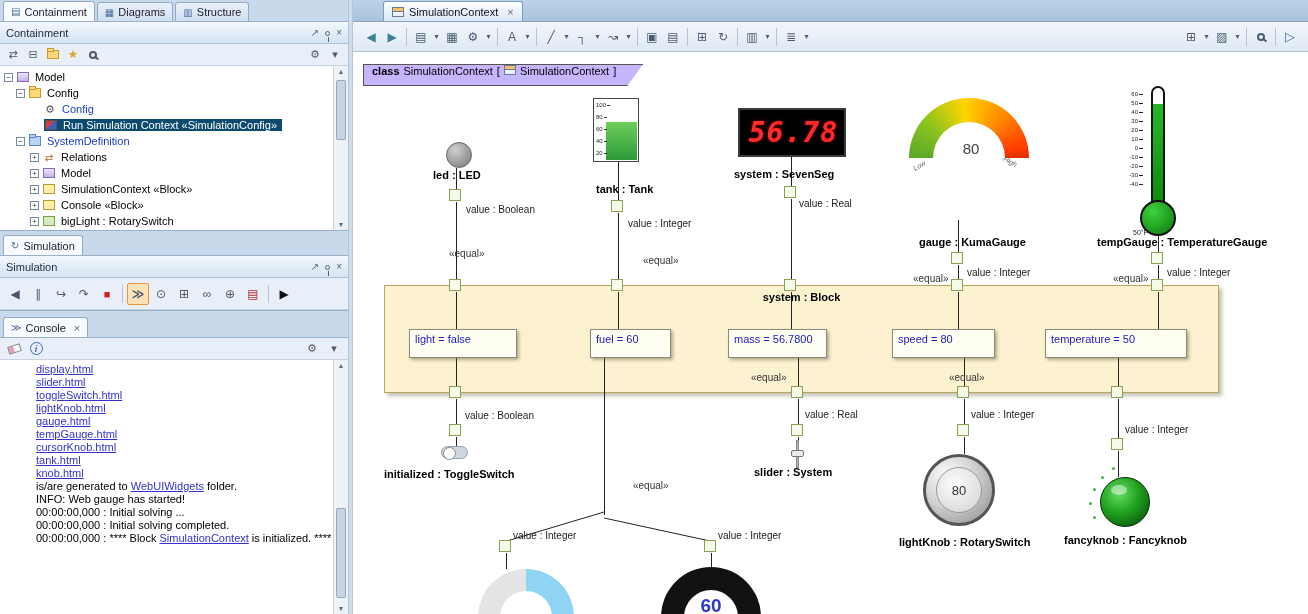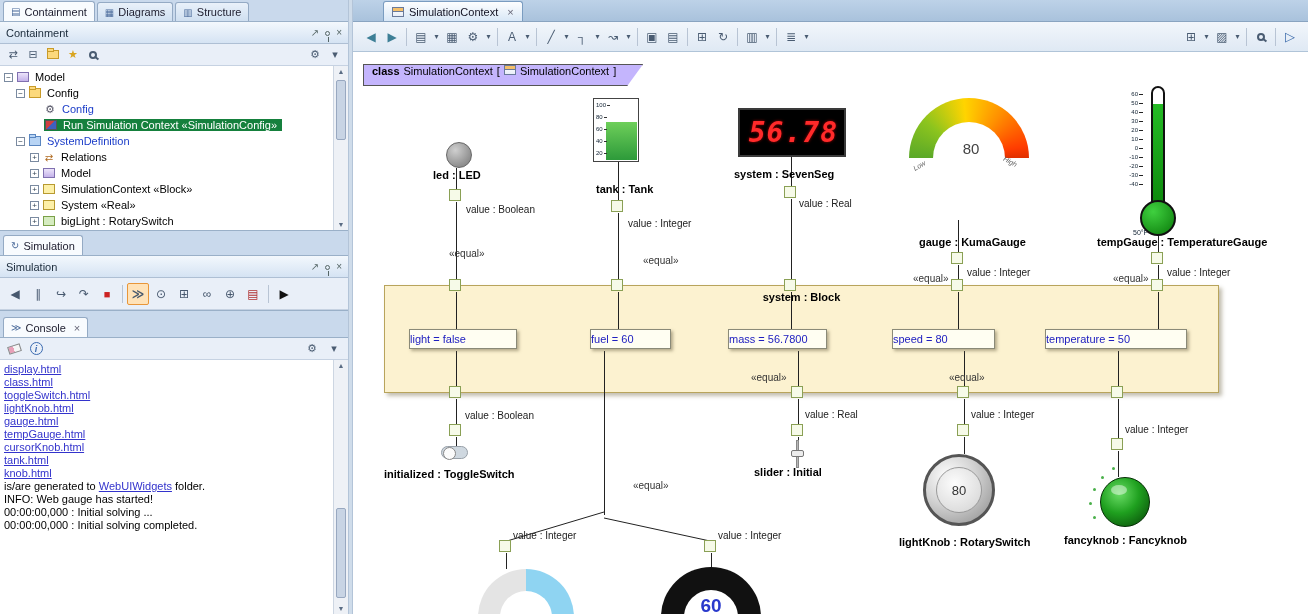--- a/index.html
+++ b/index.html
@@ -44,39 +44,39 @@
   .ic-folder::before { content:""; position:absolute; left:-1px; top:-3px; width:5px; height:2px; background:#fcd97c; border:1px solid #c89b2a; }
   .ic-gear::before { content:"⚙"; color:#556; font-size:11px; }
   .ic-run { background:linear-gradient(135deg,#d04040 50%,#4060c0 50%); border:1px solid #555; }
   .ic-pkg { background:#b8d4f4; border:1px solid #5a86c0; position:relative; }
   .ic-pkg::before { content:""; position:absolute; left:-1px; top:-3px; width:5px; height:2px; background:#b8d4f4; border:1px solid #5a86c0; }
   .ic-rel::before { content:"⇄"; color:#b06a20; font-size:10px; }
   .ic-block { background:#fdf0a8; border:1px solid #b89a30; }
   .ic-part { background:#d6ecc0; border:1px solid #7aa048; }
   .tlabel { padding:0 2px; }
   .tlabel.blue { color:#1a3cc8; }
-  .selwrap { display:flex; align-items:center; background:#15803d; padding:0 3px 0 1px; }
+  .selwrap { display:flex; align-items:center; background:#0c4a6e; padding:0 3px 0 1px; }
   .selwrap .tlabel { color:#fff; }
 
   .vscroll { position:absolute; right:0; top:0; bottom:0; width:15px; background:#eef1f6; border-left:1px solid #cdd6e2; }
   .sarr { position:absolute; left:0; width:14px; text-align:center; font-size:7px; color:#5a6c84; }
   .sarr.top { top:2px; } .sarr.bot { bottom:2px; }
   .sthumb { position:absolute; left:2px; width:10px; background:#c8d4e4; border:1px solid #98a8c0; border-radius:2px; }
 
   .simtools { height:32px; flex:none; background:#e9eff8; border-bottom:1px solid #c6d2e2; display:flex; align-items:center; gap:1px; padding:0 4px; }
   .sbtn { width:22px; height:22px; display:flex; align-items:center; justify-content:center; font-size:12px; color:#47586e; border:1px solid transparent; border-radius:2px; cursor:pointer; }
   .sbtn.active { border-color:#e8963a; background:#ffe2b8; font-weight:bold; }
   .sbtn.stop { color:#cc2222; font-size:11px; }
   .sbtn.sessions { color:#b03030; }
   .sbtn.trigger { color:#111; }
   .vsep { width:1px; height:18px; background:#b8c4d4; margin:0 3px; flex:none; }
 
   .ctools { height:22px; flex:none; background:#e9eff8; border-bottom:1px solid #c6d2e2; display:flex; align-items:center; gap:4px; padding:0 5px; }
   .console { flex:1; background:#fff; position:relative; overflow:hidden; padding:3px 18px 0 4px; }
-  .cline { height:13px; line-height:13px; white-space:nowrap; }
+  .cline { height:13px; line-height:13px; white-space:nowrap;margin-left:32px; }
   .lnk { color:#3333cc; text-decoration:underline; cursor:pointer; }
 
   
   .right { position:absolute; left:353px; top:0; width:955px; height:614px; display:flex; flex-direction:column; }
   .rtabs { height:22px; flex:none; background:linear-gradient(#bdd2e8,#a9c2dc); display:flex; align-items:flex-end; padding-left:30px; border-bottom:1px solid #8aa4c0; }
   .rtab { height:20px; padding:0 8px; display:flex; align-items:center; gap:5px; border:1px solid #7a9cc0; border-bottom:none; border-radius:3px 3px 0 0; background:linear-gradient(#fdfeff,#d8e7f6); color:#112; }
   .dgicon { width:12px; height:10px; border:1px solid #6a7a9a; background:linear-gradient(#fff,#e8eef8); position:relative; flex:none; }
   .dgicon::before { content:""; position:absolute; left:0; top:0; right:0; height:3px; background:#f5c06a; border-bottom:1px solid #6a7a9a; }
 
   .rtools { height:30px; flex:none; background:linear-gradient(#f2f6fb,#dfe9f4); border-bottom:1px solid #b0c4d8; display:flex; align-items:center; padding:0 8px; gap:1px; }
@@ -90,21 +90,21 @@
   .vl { position:absolute; width:1px; background:#222; z-index:1; }
   .port { position:absolute; width:12px; height:12px; background:#f6fae8; border:1px solid #8aa055; z-index:4; }
   .blabel { position:absolute; font-weight:bold; font-size:11px; color:#000; z-index:5; white-space:nowrap; }
   .vlabel { position:absolute; font-size:10px; color:#222; z-index:5; white-space:nowrap; }
   .eq { position:absolute; font-size:10px; color:#333; z-index:5; white-space:nowrap; }
 
   .pennant { position:absolute; left:10px; top:12px; height:22px; padding:0 26px 0 8px; border:1px solid #555; background:#c4b5fd; clip-path:polygon(0 0,100% 0,calc(100% - 16px) 100%,0 100%); display:flex; gap:4px; z-index:6; }
 
   .sysbox { position:absolute; left:31px; top:233px; width:835px; height:108px; background:#fcf2d0; border:1px solid #b8a45c; box-shadow:3px 3px 4px rgba(120,110,80,.45); z-index:0; }
   .systitle { position:absolute; left:31px; top:239px; width:835px; text-align:center; font-weight:bold; font-size:11px; z-index:2; }
-  .vbox { position:absolute; height:20px; line-height:19px; background:#fffef2; border:1px solid #8a8a78; box-shadow:2px 2px 3px rgba(110,100,70,.5); color:#2020c0; font-size:11px; z-index:3; white-space:nowrap; }
+  .vbox { position:absolute; height:29px; line-height:19px; background:#fffef2; border:1px solid #8a8a78; box-shadow:2px 2px 3px rgba(110,100,70,.5); color:#2020c0; font-size:11px; padding-left:5px; z-index:3; white-space:nowrap; }
 
   .led { position:absolute; left:93px; top:90px; width:26px; height:26px; border-radius:50%; background:radial-gradient(circle at 35% 30%,#cfcfcf,#909090 70%,#787878); border:1px solid #666; z-index:2; }
 
   .tank { position:absolute; left:240px; top:46px; width:46px; height:64px; border:1px solid #444; background:#fff; z-index:2; }
   .tank-fill { position:absolute; left:12px; right:1px; bottom:1px; height:62%; background:linear-gradient(#6ecf5a,#2d9a3a); }
   .tank-scale { position:absolute; left:2px; top:0; font-size:6px; color:#123; line-height:12px; z-index:3; }
   .tank-scale span { display:block; }
   .tank-scale span::after { content:""; display:inline-block; width:3px; height:1px; background:#333; vertical-align:middle; margin-left:1px; }
 
   .sevenseg { position:absolute; left:385px; top:56px; width:108px; height:49px; background:#000; border:2px solid #3a3a3a; display:flex; align-items:center; justify-content:flex-end; padding-right:6px; z-index:2; }
@@ -228,21 +228,21 @@
         <span class="tlabel">Model</span>
       </div>
       <div class="trow" style="padding-left:30px">
         <span class="exp">+</span>
         <span class="ic ic-block"></span>
         <span class="tlabel">SimulationContext «Block»</span>
       </div>
       <div class="trow" style="padding-left:30px">
         <span class="exp">+</span>
         <span class="ic ic-block"></span>
-        <span class="tlabel">System «Real»</span>
+        <span class="tlabel">Console «Block»</span>
       </div>
       <div class="trow" style="padding-left:30px">
         <span class="exp">+</span>
         <span class="ic ic-part"></span>
         <span class="tlabel">bigLight : RotarySwitch</span>
       </div>
       <div class="vscroll">
         <span class="sarr top">▲</span>
         <span class="sthumb" style="top:14px;height:60px"></span>
         <span class="sarr bot">▼</span>
@@ -297,32 +297,33 @@
       <span class="tbtn">
           <span class="info-i">i</span>
         </span>
       <span class="spacer"></span>
       <span class="tbtn">⚙</span>
       <span class="tbtn">▾</span>
     </div>
 
     <div class="console">
       <div class="cline"><span></span><a class="lnk">display.html</a><span></span></div>
-      <div class="cline"><span></span><a class="lnk">class.html</a><span></span></div>
+      <div class="cline"><span></span><a class="lnk">slider.html</a><span></span></div>
       <div class="cline"><span></span><a class="lnk">toggleSwitch.html</a><span></span></div>
       <div class="cline"><span></span><a class="lnk">lightKnob.html</a><span></span></div>
       <div class="cline"><span></span><a class="lnk">gauge.html</a><span></span></div>
       <div class="cline"><span></span><a class="lnk">tempGauge.html</a><span></span></div>
       <div class="cline"><span></span><a class="lnk">cursorKnob.html</a><span></span></div>
       <div class="cline"><span></span><a class="lnk">tank.html</a><span></span></div>
       <div class="cline"><span></span><a class="lnk">knob.html</a><span></span></div>
       <div class="cline"><span>is/are generated to </span><a class="lnk">WebUIWidgets</a><span> folder.</span></div>
       <div class="cline"><span>INFO: Web gauge has started!</span><a class="lnk"></a><span></span></div>
       <div class="cline"><span>00:00:00,000 : Initial solving ...</span><a class="lnk"></a><span></span></div>
       <div class="cline"><span>00:00:00,000 : Initial solving completed.</span><a class="lnk"></a><span></span></div>
+      <div class="cline"><span>00:00:00,000 : **** Block </span><a class="lnk">SimulationContext</a><span> is initialized. ****</span></div>
       <div class="vscroll">
         <span class="sarr top">▲</span>
         <span class="sthumb" style="bottom:16px;height:90px"></span>
         <span class="sarr bot">▼</span>
       </div>
     </div>
   </div>
 
   <div class="splitter"></div>
 
@@ -522,21 +523,21 @@
       <div class="eq" style="left:596px;top:320px">«equal»</div>
       <div class="eq" style="left:280px;top:428px">«equal»</div>
 
       <div class="toggle"></div>
       <div class="blabel" style="left:31px;top:416px">initialized : ToggleSwitch</div>
 
       <div class="sliderw">
         <div class="track"></div>
         <div class="thumb"></div>
       </div>
-      <div class="blabel" style="left:401px;top:414px">slider : Initial</div>
+      <div class="blabel" style="left:401px;top:414px">slider : System</div>
 
       <div class="lightknob">
         <div class="inner">80</div>
       </div>
       <div class="blabel" style="left:546px;top:484px">lightKnob : RotarySwitch</div>
 
       <div class="fancy"></div>
       <span class="fdot" style="left:740px;top:464px"></span>
       <span class="fdot" style="left:736px;top:450px"></span>
       <span class="fdot" style="left:740px;top:436px"></span>

